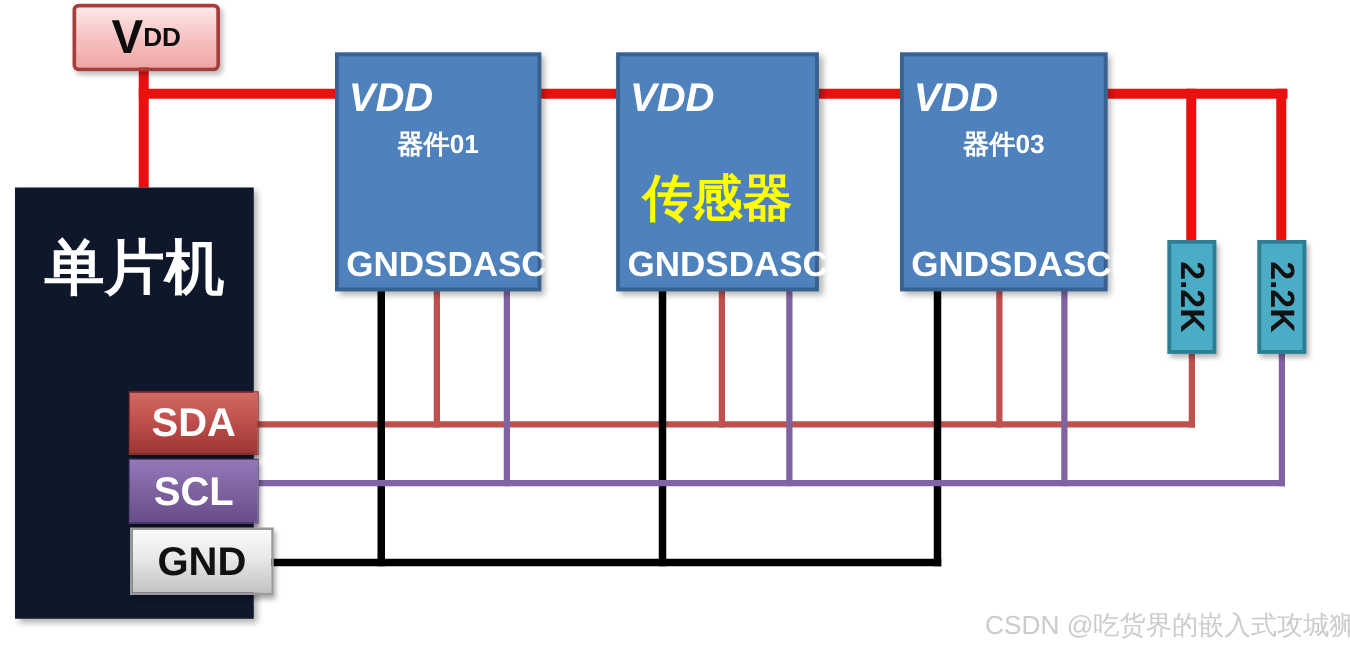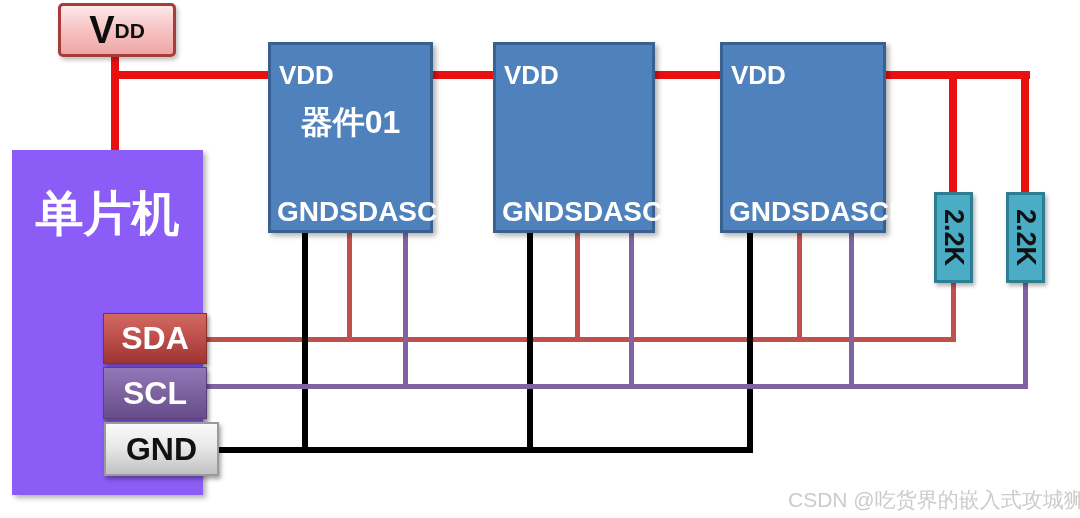--- a/index.html
+++ b/index.html
@@ -28,21 +28,21 @@
     box-shadow:2px 3px 4px rgba(0,0,0,.25);
     display:flex;align-items:center;justify-content:center;
     color:#0d0d0d;font-weight:bold;z-index:10;
   }
   .power-box .v{font-size:38px;line-height:1;}
   .power-box .dd{font-size:21px;line-height:1;letter-spacing:0px;}
 
   
   .mcu-box{
     position:absolute;left:12px;top:150px;width:191px;height:345px;
-    background:#8b5cf6;z-index:9;box-shadow:3px 3px 5px rgba(0,0,0,.3);
+    background:#0f172a;z-index:9;box-shadow:3px 3px 5px rgba(0,0,0,.3);
   }
   .mcu-label{
     position:absolute;top:32px;left:0;width:100%;text-align:center;
     color:#ffffff;font-size:48px;font-weight:bold;
   }
   .mcu-pin{
     position:absolute;display:flex;align-items:center;justify-content:center;
     font-weight:bold;font-size:32px;z-index:11;
     box-shadow:2px 3px 4px rgba(0,0,0,.35);
   }
@@ -64,23 +64,23 @@
 
   
   .device{
     position:absolute;top:42px;height:191px;background:#4f81bd;
     border:3px solid #38618f;box-sizing:border-box;z-index:10;
     box-shadow:3px 3px 5px rgba(0,0,0,.3);color:#ffffff;
   }
   .device.d1{left:268px;width:165px;}
   .device.d2{left:493px;width:162px;}
   .device.d3{left:720px;width:166px;}
-  .dev-vdd{position:absolute;top:15px;left:8px;font-size:26px;font-weight:bold;}
+  .dev-vdd{position:absolute;top:15px;left:8px;font-size:32px;font-weight:bold;font-style:italic;}
   .dev-num{position:absolute;top:56px;left:0;width:100%;text-align:center;
-    font-size:32px;font-weight:bold;}
+    font-size:21px;font-weight:bold;}
   .dev-name{position:absolute;top:86px;left:0;width:100%;text-align:center;
     font-size:40px;font-weight:800;color:#ffff00;}
   .dev-pins{position:absolute;bottom:2px;left:0;width:100%;box-sizing:border-box;
     padding:0 6px;display:flex;justify-content:space-between;
     font-size:28px;font-weight:bold;}
 
   
   .resistor{
     position:absolute;top:192px;width:39px;height:91px;
     background:#4bacc6;border:3px solid #2d7d93;box-sizing:border-box;
@@ -146,29 +146,31 @@
     <div class="dev-num">器件01</div>
     <div class="dev-pins">
       <span>GND</span>
       <span>SDA</span>
       <span>SCL</span>
     </div>
   </div>
 
   <div class="device d2">
     <div class="dev-vdd">VDD</div>
+    <div class="dev-name">传感器</div>
     <div class="dev-pins">
       <span>GND</span>
       <span>SDA</span>
       <span>SCL</span>
     </div>
   </div>
 
   <div class="device d3">
     <div class="dev-vdd">VDD</div>
+    <div class="dev-num">器件03</div>
     <div class="dev-pins">
       <span>GND</span>
       <span>SDA</span>
       <span>SCL</span>
     </div>
   </div>
 
   <div class="resistor r1">
     <span>2.2K</span>
   </div>

